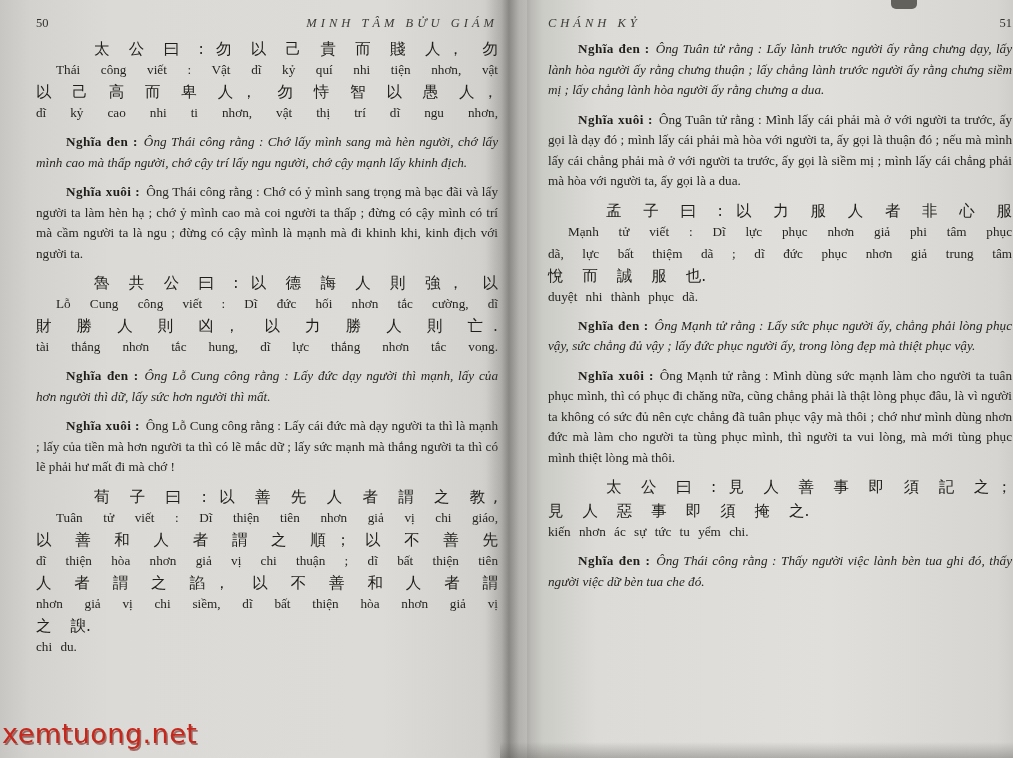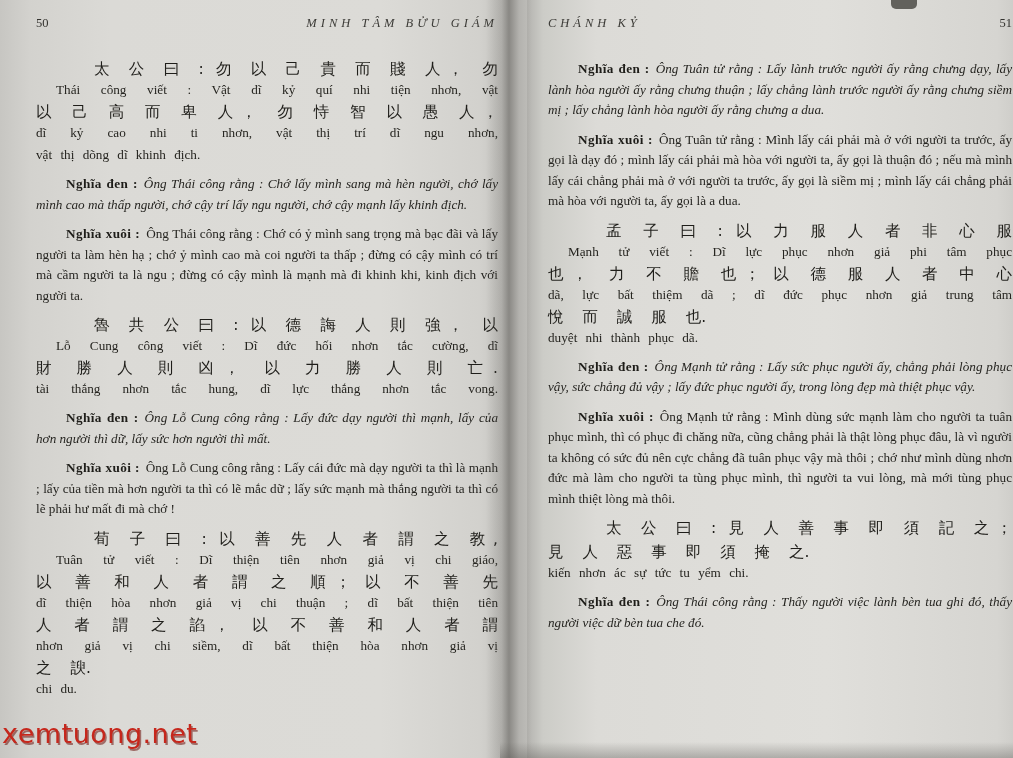--- a/index.html
+++ b/index.html
@@ -28,21 +28,21 @@
   .corner-mark{
     position:absolute;left:891px;top:0;width:26px;height:9px;
     background:#4c4b47;border-radius:0 0 5px 5px;opacity:.85;
   }
   .page-inner{position:absolute;top:16px;}
   .page-left  .page-inner{left:36px;width:462px;}
   .page-right .page-inner{left:21px;width:464px;}
   .page-head{
     display:flex;justify-content:space-between;align-items:baseline;
     font-style:italic;font-size:12.5px;letter-spacing:4px;color:#3c3b37;
-    margin-bottom:28px;
+    margin-bottom:8px;
   }
   .page-num{font-style:normal;letter-spacing:0;font-size:12.5px;color:#34332f;}
   .page-body{color:#262520;}
   
   .interlinear{margin:6px 0 10px;}
   .pair{margin-bottom:3px;}
   .han{
     font-size:15.5px;line-height:21px;color:#1f1e1a;
     font-family:"DejaVu Sans",sans-serif;
   }
@@ -80,21 +80,20 @@
         <div class="interlinear">
           <div class="pair j ind">
             <div class="han">太 公 曰 : 勿 以 己 貴 而 賤 人， 勿</div>
             <div class="viet">Thái công viết : Vật dĩ kỷ quí nhi tiện nhơn, vật</div>
           </div>
           <div class="pair j">
             <div class="han">以 己 高 而 卑 人， 勿 恃 智 以 愚 人，</div>
             <div class="viet">dĩ kỷ cao nhi ti nhơn, vật thị trí dĩ ngu nhơn,</div>
           </div>
           <div class="pair">
-            <div class="viet">vật thị dõng dĩ khinh địch.</div>
           </div>
         </div>
         <p class="para it"><strong class="lab">Nghĩa đen :</strong><span class="body">Ông Thái công rằng : Chớ lấy mình sang mà hèn người, chớ lấy mình cao mà thấp người, chớ cậy trí lấy ngu người, chớ cậy mạnh lấy khinh địch.</span></p>
         <p class="para"><strong class="lab">Nghĩa xuôi :</strong><span class="body">Ông Thái công rằng : Chớ có ỷ mình sang trọng mà bạc đãi và lấy người ta làm hèn hạ ; chớ ỷ mình cao mà coi người ta thấp ; đừng có cậy mình có trí mà cầm người ta là ngu ; đừng có cậy mình là mạnh mà đi khinh khi, kinh địch với người ta.</span></p>
         <div class="interlinear">
           <div class="pair j ind">
             <div class="han">魯 共 公 曰 : 以 德 誨 人 則 強， 以</div>
             <div class="viet">Lỗ Cung công viết : Dĩ đức hối nhơn tắc cường, dĩ</div>
           </div>
           <div class="pair j">
@@ -134,21 +133,20 @@
     </div>
     <div class="page-body">
         <p class="para it"><strong class="lab">Nghĩa đen :</strong><span class="body">Ông Tuân tử rằng : Lấy lành trước người ấy rằng chưng dạy, lấy lành hòa người ấy rằng chưng thuận ; lấy chẳng lành trước người ấy rằng chưng siềm mị ; lấy chẳng lành hòa người ấy rằng chưng a dua.</span></p>
         <p class="para"><strong class="lab">Nghĩa xuôi :</strong><span class="body">Ông Tuân tử rằng : Mình lấy cái phải mà ở với người ta trước, ấy gọi là dạy đó ; mình lấy cái phải mà hòa với người ta, ấy gọi là thuận đó ; nếu mà mình lấy cái chẳng phải mà ở với người ta trước, ấy gọi là siềm mị ; mình lấy cái chẳng phải mà hòa với người ta, ấy gọi là a dua.</span></p>
         <div class="interlinear">
           <div class="pair j ind">
             <div class="han">孟 子 曰 : 以 力 服 人 者 非 心 服</div>
             <div class="viet">Mạnh tử viết : Dĩ lực phục nhơn giả phi tâm phục</div>
           </div>
           <div class="pair j">
-            <div class="han">也， 力 不 贍 也； 以 德 服 人 者 中 心</div>
             <div class="viet">dã, lực bất thiệm dã ; dĩ đức phục nhơn giả trung tâm</div>
           </div>
           <div class="pair">
             <div class="han">悅 而 誠 服 也.</div>
             <div class="viet">duyệt nhi thành phục dã.</div>
           </div>
         </div>
         <p class="para it"><strong class="lab">Nghĩa đen :</strong><span class="body">Ông Mạnh tử rằng : Lấy sức phục người ấy, chẳng phải lòng phục vậy, sức chẳng đủ vậy ; lấy đức phục người ấy, trong lòng đẹp mà thiệt phục vậy.</span></p>
         <p class="para"><strong class="lab">Nghĩa xuôi :</strong><span class="body">Ông Mạnh tử rằng : Mình dùng sức mạnh làm cho người ta tuân phục mình, thì có phục đi chăng nữa, cũng chẳng phải là thật lòng phục đâu, là vì người ta không có sức đủ nên cực chẳng đã tuân phục vậy mà thôi ; chớ như mình dùng nhơn đức mà làm cho người ta tùng phục mình, thì người ta vui lòng, mà mới tùng phục mình thiệt lòng mà thôi.</span></p>
         <div class="interlinear">

